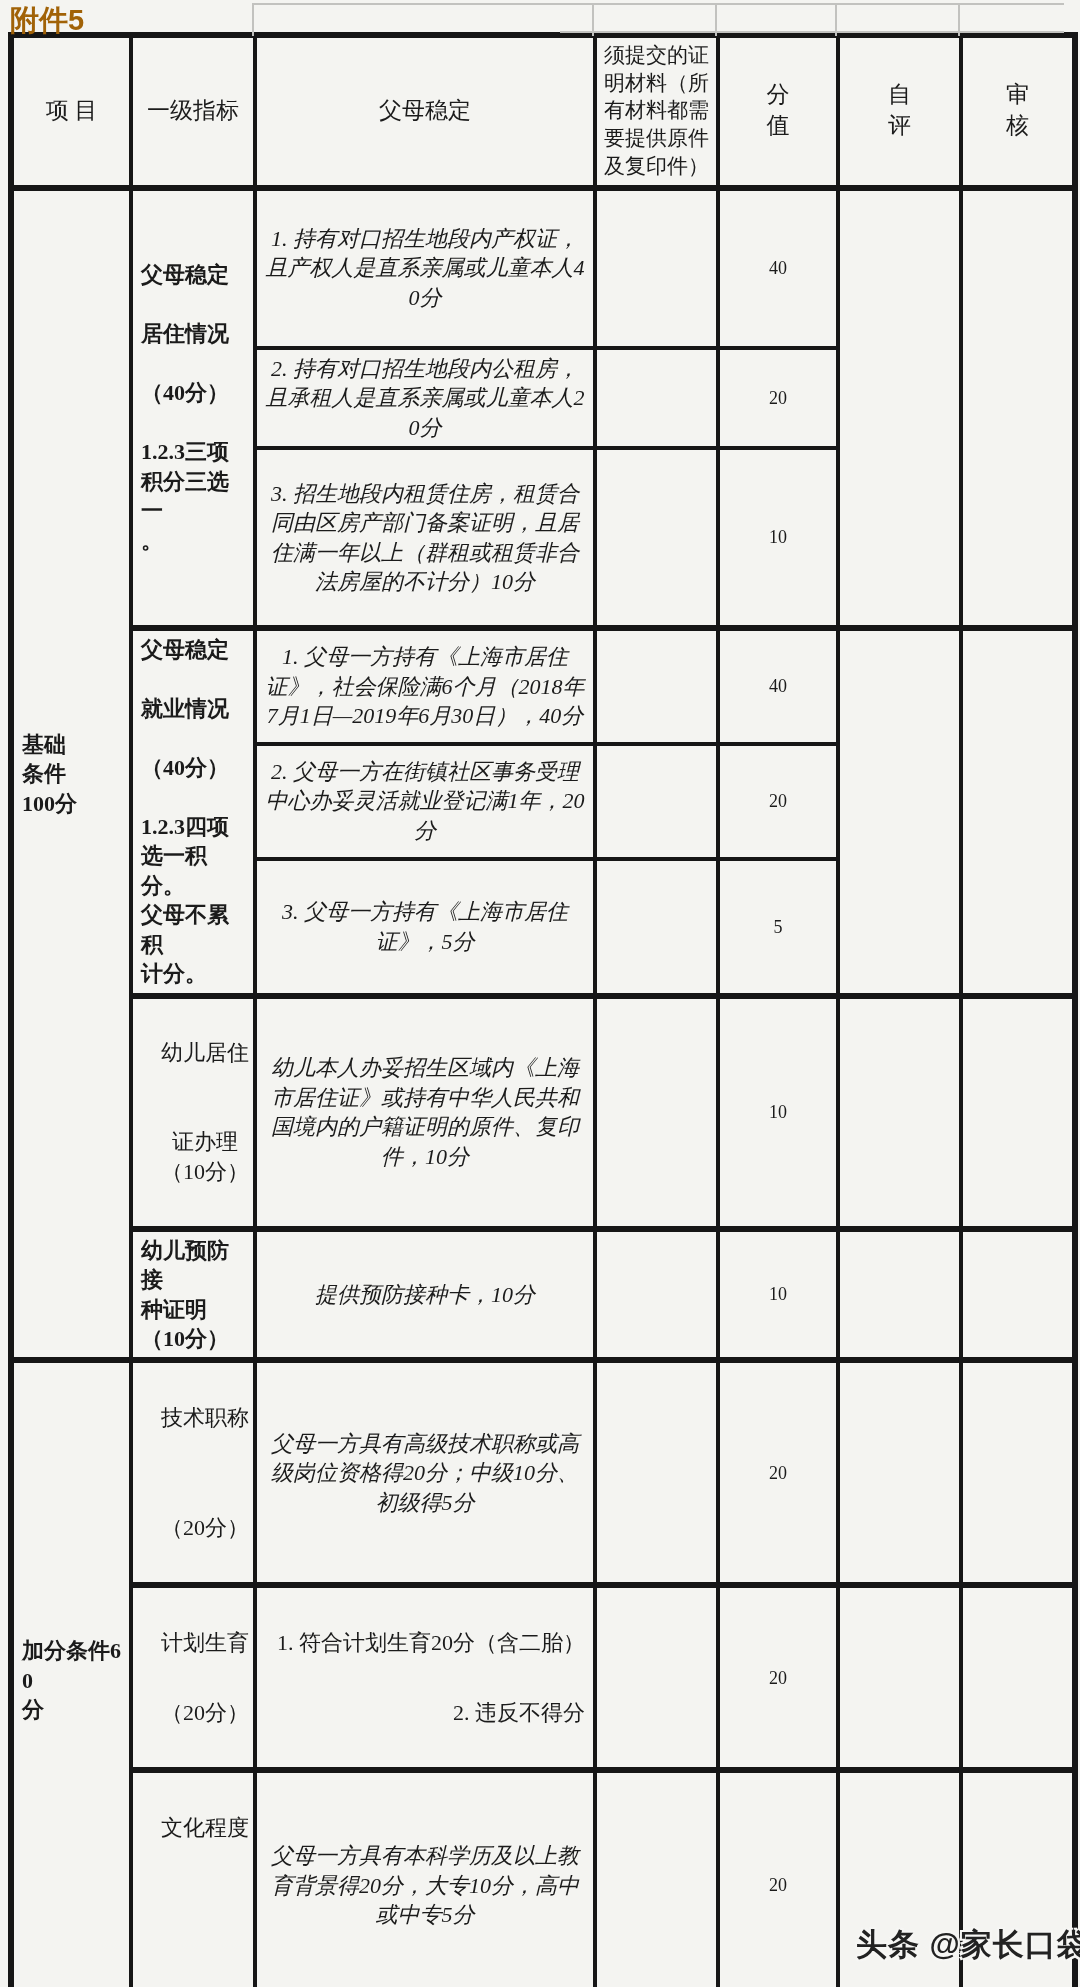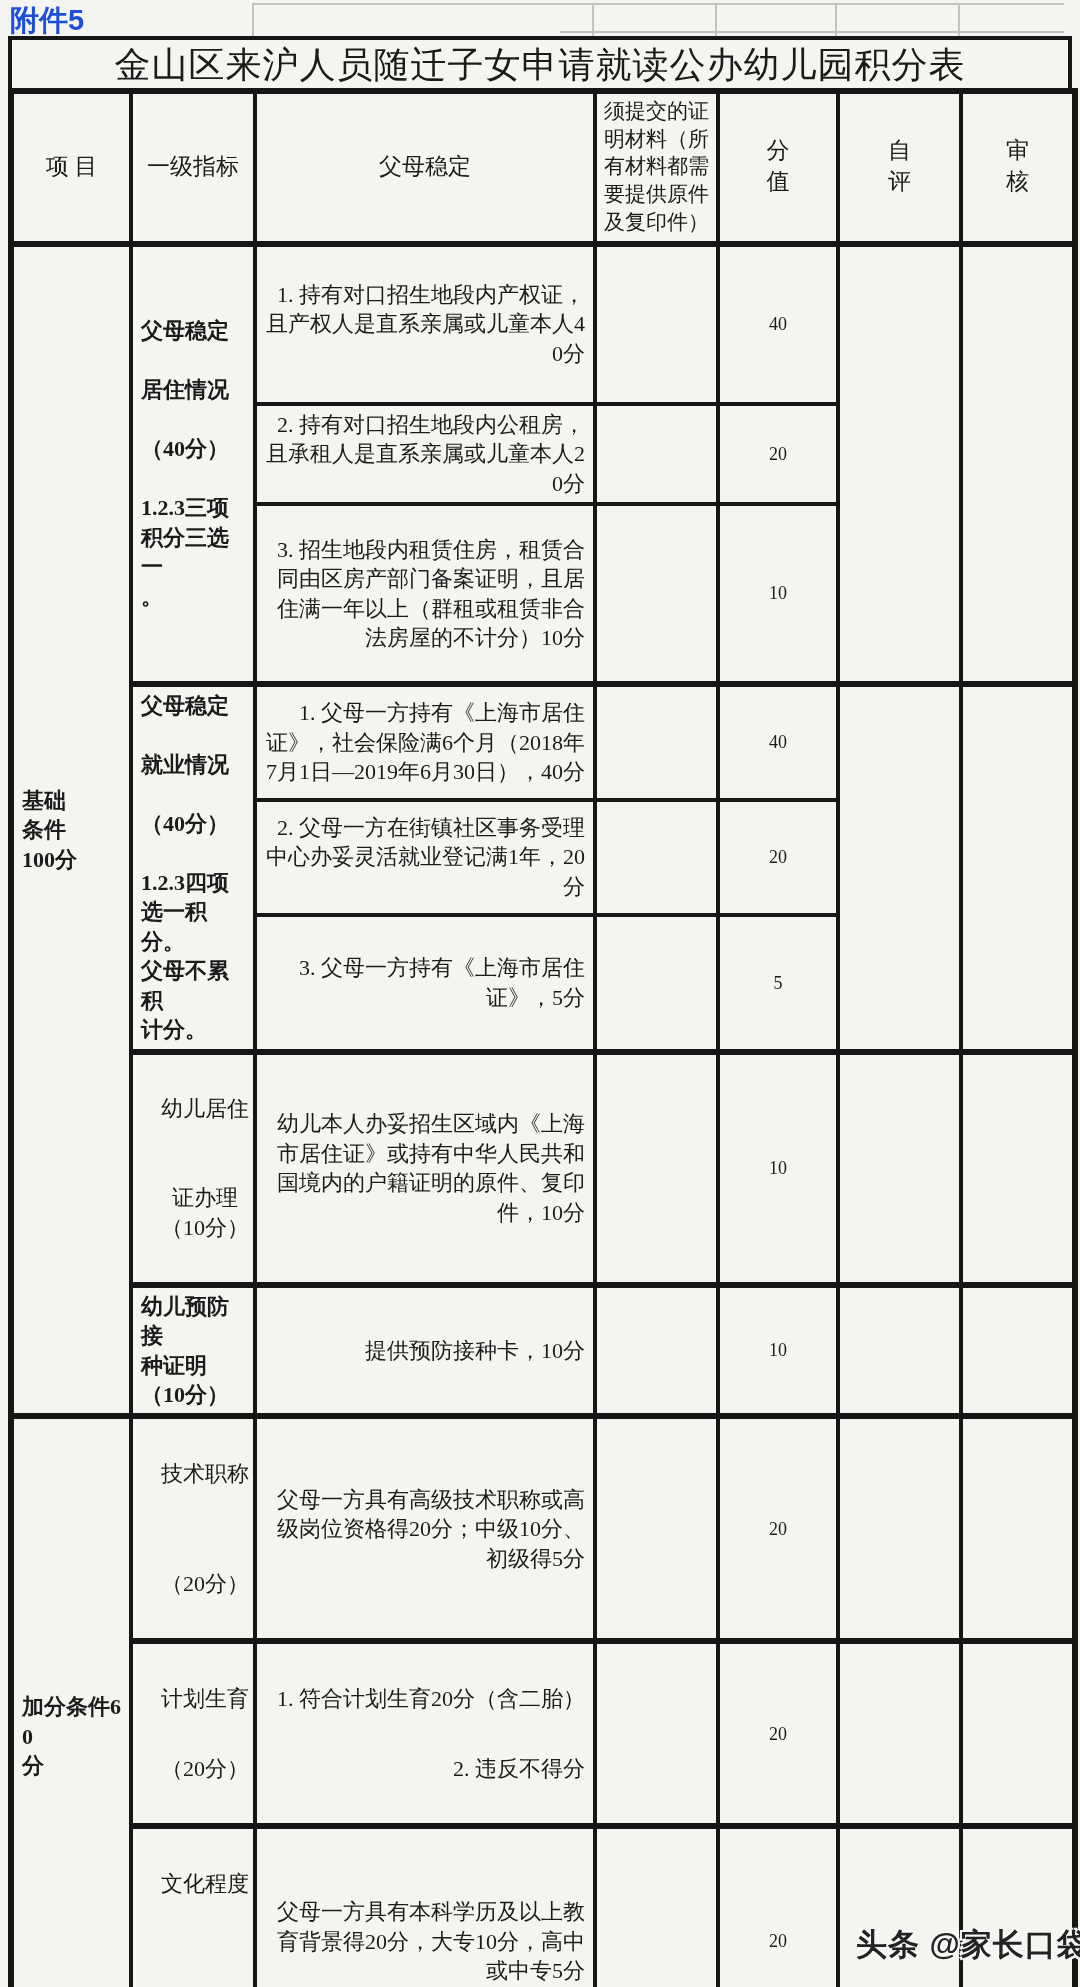--- a/index.html
+++ b/index.html
@@ -10,21 +10,21 @@
     background:#f4f4f1;
     font-family:"Liberation Serif","DejaVu Serif",serif;
     color:#1b1b1b;
     overflow:hidden;
   }
   
   .strip{position:relative;height:36px;}
   .attach{
     position:absolute;left:10px;top:1px;
     font-family:"Liberation Sans","DejaVu Sans",sans-serif;
-    font-weight:bold;font-size:29px;color:#1d4ed8;
+    font-weight:bold;font-size:29px;color:#a16207;
   }
   .gline{position:absolute;background:#c2c2bf;}
   
   .box{
     box-sizing:border-box;margin-left:8px;width:1064px;
     border:4px solid #161616;background:transparent;
   }
   .titlebox{
     height:56px;margin-top:0;
     text-align:center;font-size:36px;letter-spacing:1px;
@@ -48,21 +48,21 @@
     vertical-align:middle;
     white-space:pre-line;
     word-break:break-all;
     overflow:hidden;
   }
   tr.thick > td{border-top-width:6px;}
   tr.thin  > td{border-top-width:3px;}
   td.c{text-align:left;font-weight:bold;}
   td.hdrc{text-align:center;font-size:23px;}
   td.mathdr{font-size:21px;padding:4px 7px;text-align:left;line-height:1.32;}
-  td.crit{text-align:right;}
+  td.crit{text-align:center;font-style:italic;}
   td.score{text-align:center;font-size:18px;}
   td.sp{padding:0;}
   .vsplit{
     display:flex;flex-direction:column;justify-content:space-between;
     align-items:flex-end;text-align:center;white-space:pre-line;
     width:100%;box-sizing:border-box;padding:10px 4px;
   }
   .vsplit.left{align-items:flex-end;text-align:left;padding:10px 8px;}
   
   .watermark{
@@ -82,21 +82,20 @@
     <span class="attach">附件5</span>
     <span class="gline" style="left:252px;top:3px;width:812px;height:2px;"></span>
     <span class="gline" style="left:560px;top:31px;width:504px;height:2px;"></span>
     <span class="gline" style="left:252px;top:3px;width:2px;height:33px;"></span>
     <span class="gline" style="left:592px;top:3px;width:2px;height:33px;"></span>
     <span class="gline" style="left:715px;top:3px;width:2px;height:33px;"></span>
     <span class="gline" style="left:835px;top:3px;width:2px;height:33px;"></span>
     <span class="gline" style="left:958px;top:3px;width:2px;height:33px;"></span>
   </div>
 
-  <div class="box titlebox">金山区来沪人员随迁子女申请就读公办幼儿园积分表</div>
 
 
   <table class="tbl">
     <colgroup>
       <col style="width:120px">
         <col style="width:124px">
         <col style="width:340px">
       <col style="width:123px">
         <col style="width:120px">
         <col style="width:123px">

